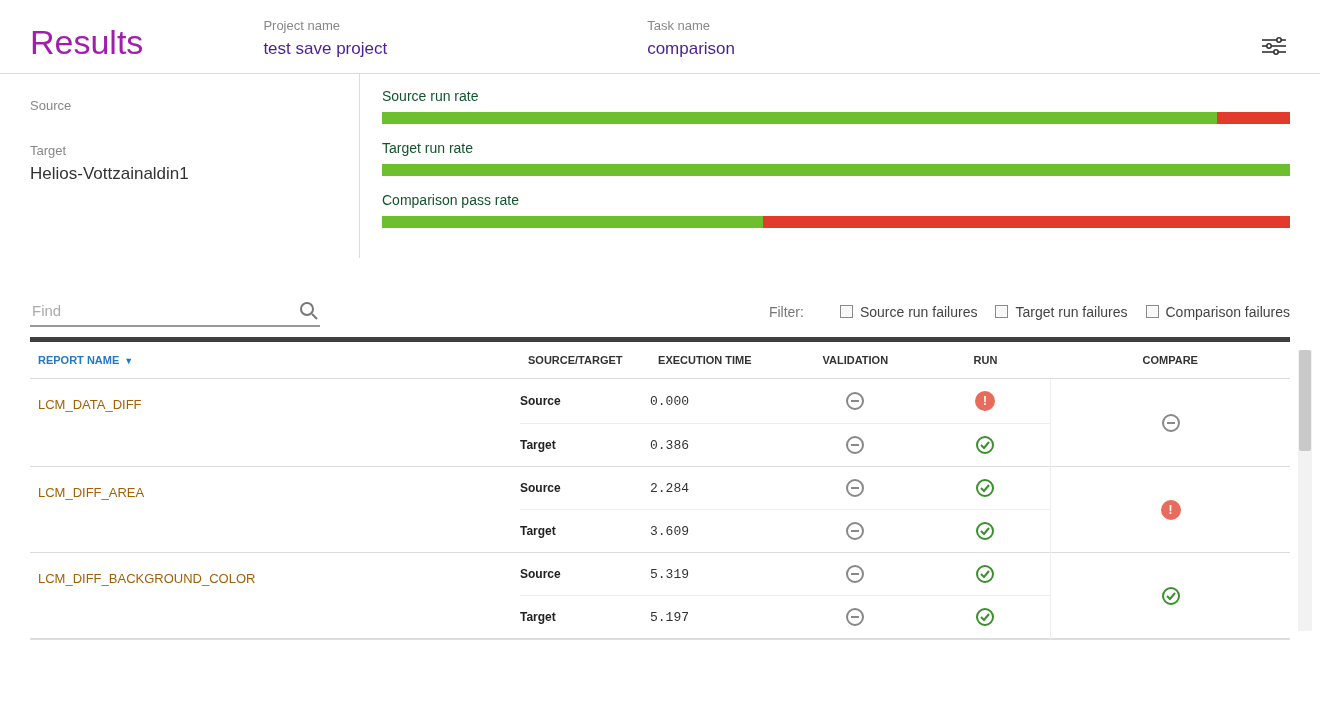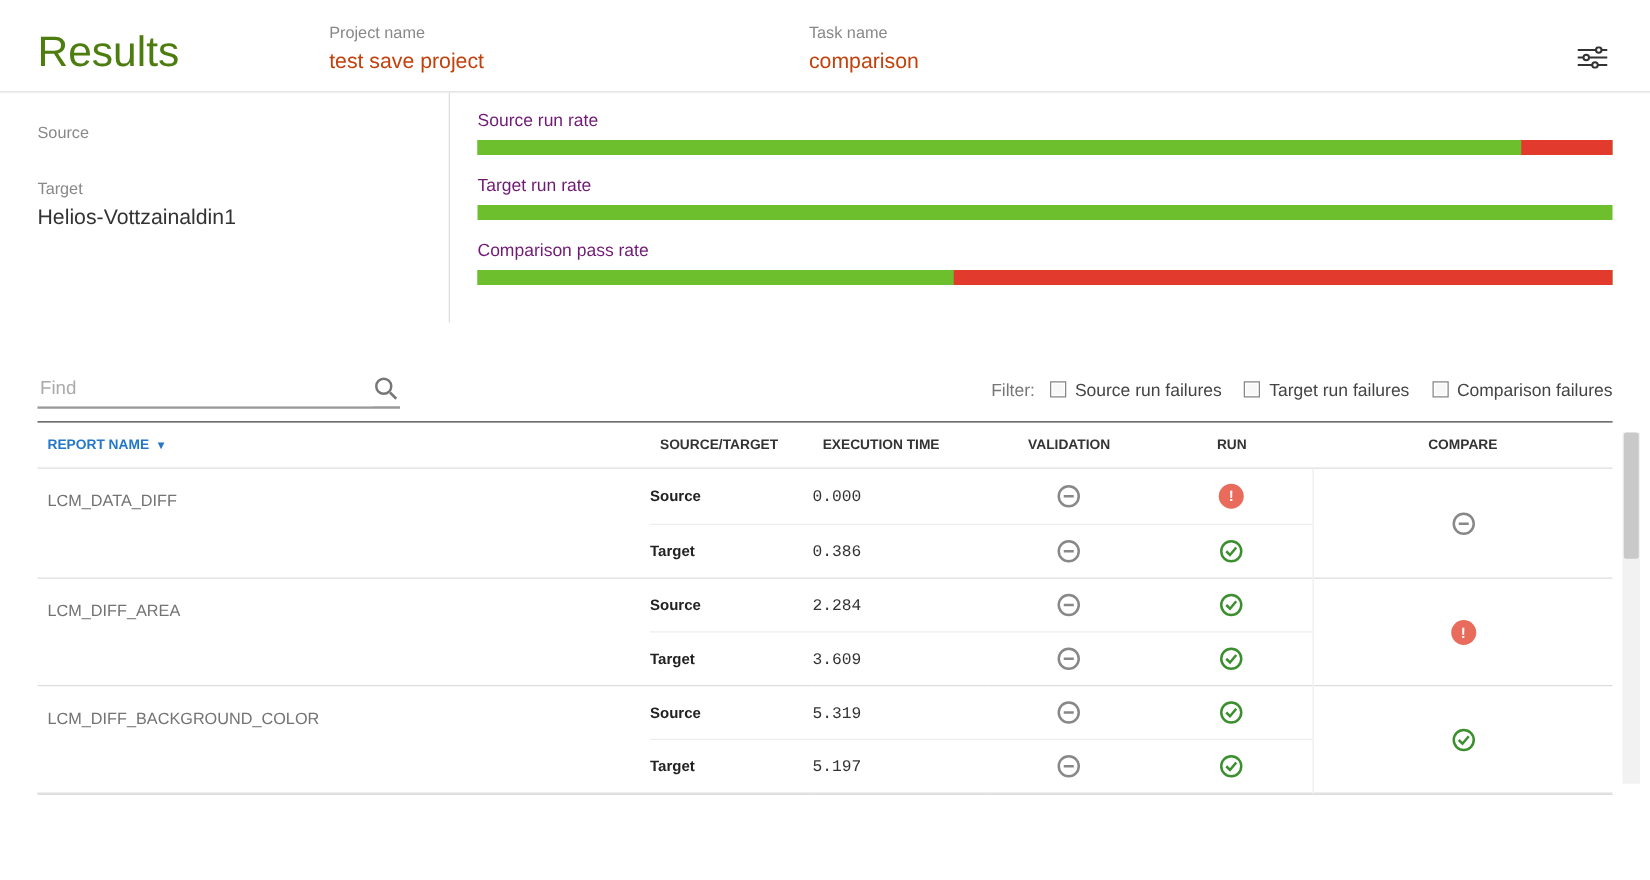--- a/index.html
+++ b/index.html
@@ -12,37 +12,37 @@
     width: 1320px;
   }
   .header {
     display: flex;
     align-items: flex-end;
     padding: 18px 30px 14px 30px;
     border-bottom: 1px solid #ddd;
   }
   .page-title {
     font-size: 34px;
-    color: #4d7c0f;
+    color: #a21caf;
     font-weight: 400;
     margin-right: 120px;
     line-height: 1;
   }
   .meta-block {
     display: flex;
     flex-direction: column;
     margin-right: 260px;
   }
   .meta-label {
     color: #888;
     font-size: 13px;
     margin-bottom: 6px;
   }
   .meta-value {
-    color: #c2410c;
+    color: #4c1d95;
     font-size: 17px;
   }
   .spacer { flex: 1; }
   .settings-icon {
     cursor: pointer;
     padding: 4px;
   }
   .settings-icon svg { display: block; }
 
   .summary {
@@ -56,21 +56,21 @@
     border-right: 1px solid #ddd;
   }
   .src-tgt-block { margin-bottom: 30px; }
   .st-label { color: #888; font-size: 13px; margin-bottom: 6px; }
   .st-value { color: #333; font-size: 17px; }
   .summary-right {
     flex: 1;
     padding: 14px 0 14px 22px;
   }
   .rate-row { margin-bottom: 16px; }
-  .rate-label { font-size: 14px; color: #701a75; margin-bottom: 8px; }
+  .rate-label { font-size: 14px; color: #14532d; margin-bottom: 8px; }
   .rate-bar {
     height: 12px;
     background: #6dbf2e;
     display: flex;
   }
   .rate-bar .good { background: #6dbf2e; height: 100%; }
   .rate-bar .bad  { background: #e23b2e; height: 100%; }
 
   .controls {
     display: flex;
@@ -90,41 +90,41 @@
     padding: 6px 2px;
     color: #444;
   }
   .find-input::placeholder { color: #aaa; }
   .find-icon svg { display: block; }
 
   .filter-wrap {
     margin-left: auto;
     display: flex;
     align-items: center;
-    gap: 12px;
+    gap: 36px;
     color: #444;
     font-size: 14px;
   }
   .filter-label { color: #777; }
   .chk {
     display: inline-flex;
     align-items: center;
     gap: 7px;
     cursor: pointer;
   }
   .chk .box {
     width: 13px; height: 13px;
     border: 1px solid #888;
     background: #f8f8f8;
     box-shadow: inset 0 0 0 1px #fff;
   }
 
   .table-wrap {
     margin: 0 30px;
-    border-top: 1px solid #404040;
+    border-top: 5px solid #404040;
     border-bottom: 1px solid #ddd;
     position: relative;
   }
   table {
     border-collapse: collapse;
     width: 100%;
   }
   thead th {
     text-align: left;
     font-size: 11px;
@@ -147,21 +147,21 @@
   .col-name { width: 490px; }
   .col-st   { width: 130px; }
   .col-et   { width: 140px; }
   .col-val  { width: 130px; text-align: center;}
   .col-run  { width: 130px; text-align: center;}
   .col-cmp  { text-align: center; }
   thead th.col-val, thead th.col-run, thead th.col-cmp { text-align: center;}
 
   .report-group { border-bottom: 1px solid #ddd; }
   .report-group td:first-child {
-    color: #737373;
+    color: #a16207;
     font-size: 13px;
     padding-top: 18px;
   }
   .inner-row {
     display: flex;
     align-items: center;
     padding: 12px 0;
   }
   .inner-sep { border-top: 1px solid #eee; }
   .inner-row .st-col   { width: 130px; font-weight: bold; font-size: 12px; color:#222;}

